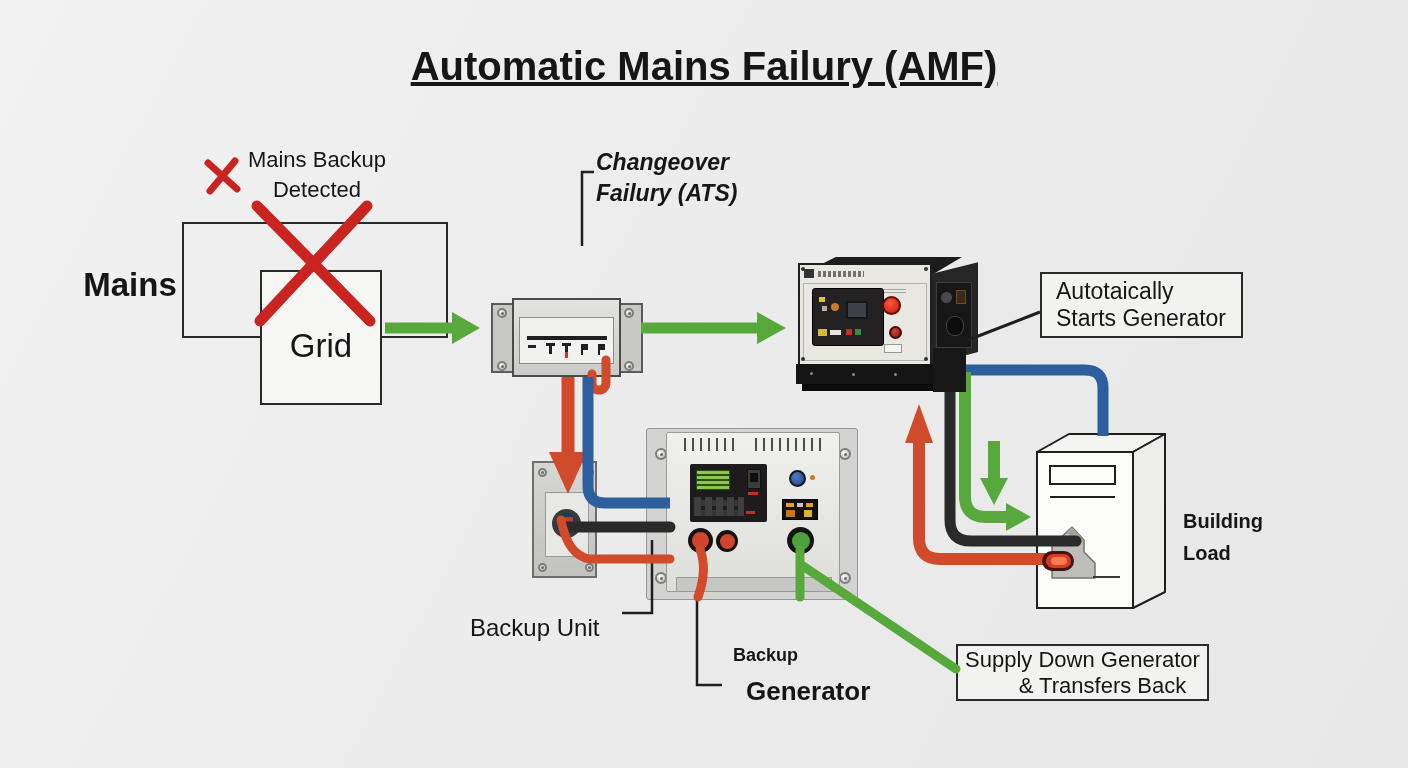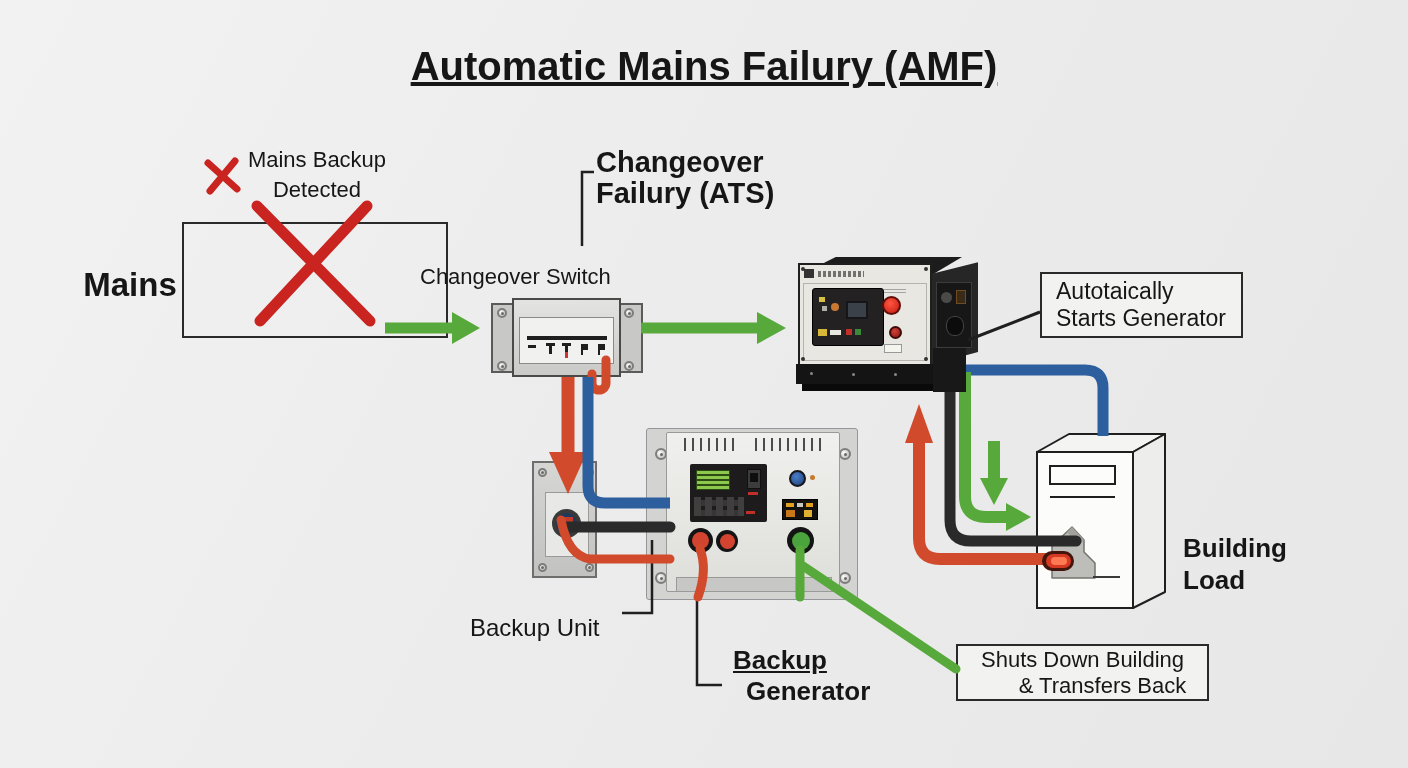--- a/index.html
+++ b/index.html
@@ -25,33 +25,36 @@
 </style>
 </head>
 <body>
 
 <div class="stage">
 
   <div class="lbl bold ctr" style="left:0;top:44px;width:1408px;font-size:40px;text-decoration:underline;">Automatic Mains Failury (AMF)</div>
 
   <div class="outline-box" style="left:182px;top:222px;width:266px;height:116px;"></div>
 
+  <div class="outline-box" style="left:260px;top:270px;width:122px;height:135px;background:#f6f6f5;
+              display:flex;align-items:flex-end;justify-content:center;">
+    <span style="font-size:33px;margin-bottom:38px;">Grid</span>
+  </div>
 
   <div class="lbl bold ctr" style="left:60px;top:269px;width:140px;font-size:33px;line-height:32px;">
     <div>Mains</div>
   </div>
 
   <div class="lbl ctr" style="left:242px;top:145px;width:150px;font-size:22px;line-height:30px;">
     <div>Mains Backup</div>
     <div>Detected</div>
   </div>
 
-  <div class="lbl" style="left:420px;top:264px;font-size:22px;">Changeover Switch</div>
-
-  <div class="lbl bold" style="left:596px;top:147px;font-size:29px;line-height:31px;">
+
+  <div class="lbl bold" style="left:596px;top:147px;font-size:23px;line-height:31px;font-style:italic;">
     <div>Changeover</div>
     <div>Failury (ATS)</div>
   </div>
 
   <div>
     <div class="abs" style="left:491px;top:303px;width:25px;height:70px;background:#c8c8c6;border:2px solid #5a5a58;"></div>
     <div class="abs" style="left:616px;top:303px;width:27px;height:70px;background:#c8c8c6;border:2px solid #5a5a58;"></div>
     <div class="abs" style="left:512px;top:298px;width:109px;height:79px;border:2px solid #4a4a48;
                 background:linear-gradient(#e3e3e1,#cacac8);"></div>
     <div class="abs" style="left:519px;top:317px;width:95px;height:47px;background:#f1f1ef;border:1px solid #8a8a88;"></div>
@@ -172,32 +175,32 @@
     </div>
     <div class="port" style="left:787px;top:527px;width:27px;height:27px;">
       <span style="width:18px;height:18px;background:#4aa33c;"></span>
     </div>
     <div class="abs" style="left:676px;top:577px;width:156px;height:15px;background:#c7c7c5;border:1px solid #9a9a98;"></div>
   </div>
 
   <div class="lbl" style="left:470px;top:614px;font-size:24px;">Backup Unit</div>
 
   <div>
-    <div class="lbl bold" style="left:733px;top:645px;font-size:26px;text-decoration:underline;">Backup</div>
+    <div class="lbl bold" style="left:733px;top:645px;font-size:18px;">Backup</div>
     <div class="lbl bold" style="left:746px;top:676px;font-size:26px;">Generator</div>
   </div>
 
-  <div class="lbl bold" style="left:1183px;top:505px;font-size:26px;line-height:32px;margin-top:27px;">
+  <div class="lbl bold" style="left:1183px;top:505px;font-size:20px;line-height:32px;">
     <div>Building</div>
     <div>Load</div>
   </div>
 
   <div class="outline-box ctr" style="left:956px;top:644px;width:253px;height:57px;background:#f2f2f1;
               display:flex;flex-direction:column;justify-content:center;">
-    <div class="lbl" style="position:static;font-size:22px;line-height:26px;">Shuts Down Building</div>
+    <div class="lbl" style="position:static;font-size:22px;line-height:26px;">Supply Down Generator</div>
     <div class="lbl" style="position:static;font-size:22px;line-height:26px;padding-left:40px;">&amp; Transfers Back</div>
   </div>
 
   <svg class="overlay" width="1408" height="768" viewBox="0 0 1408 768">
 
     <g>
       <polygon points="1037,452 1069,434 1165,434 1133,452" fill="#f4f4f2" stroke="#1f1f1f" stroke-width="2" stroke-linejoin="round"></polygon>
       <polygon points="1133,452 1165,434 1165,592 1133,608" fill="#ededeb" stroke="#1f1f1f" stroke-width="2" stroke-linejoin="round"></polygon>
       <rect x="1037" y="452" width="96" height="156" fill="#fcfcfb" stroke="#1f1f1f" stroke-width="2"></rect>
       <rect x="1050" y="466" width="65" height="18" fill="none" stroke="#1f1f1f" stroke-width="2"></rect>

